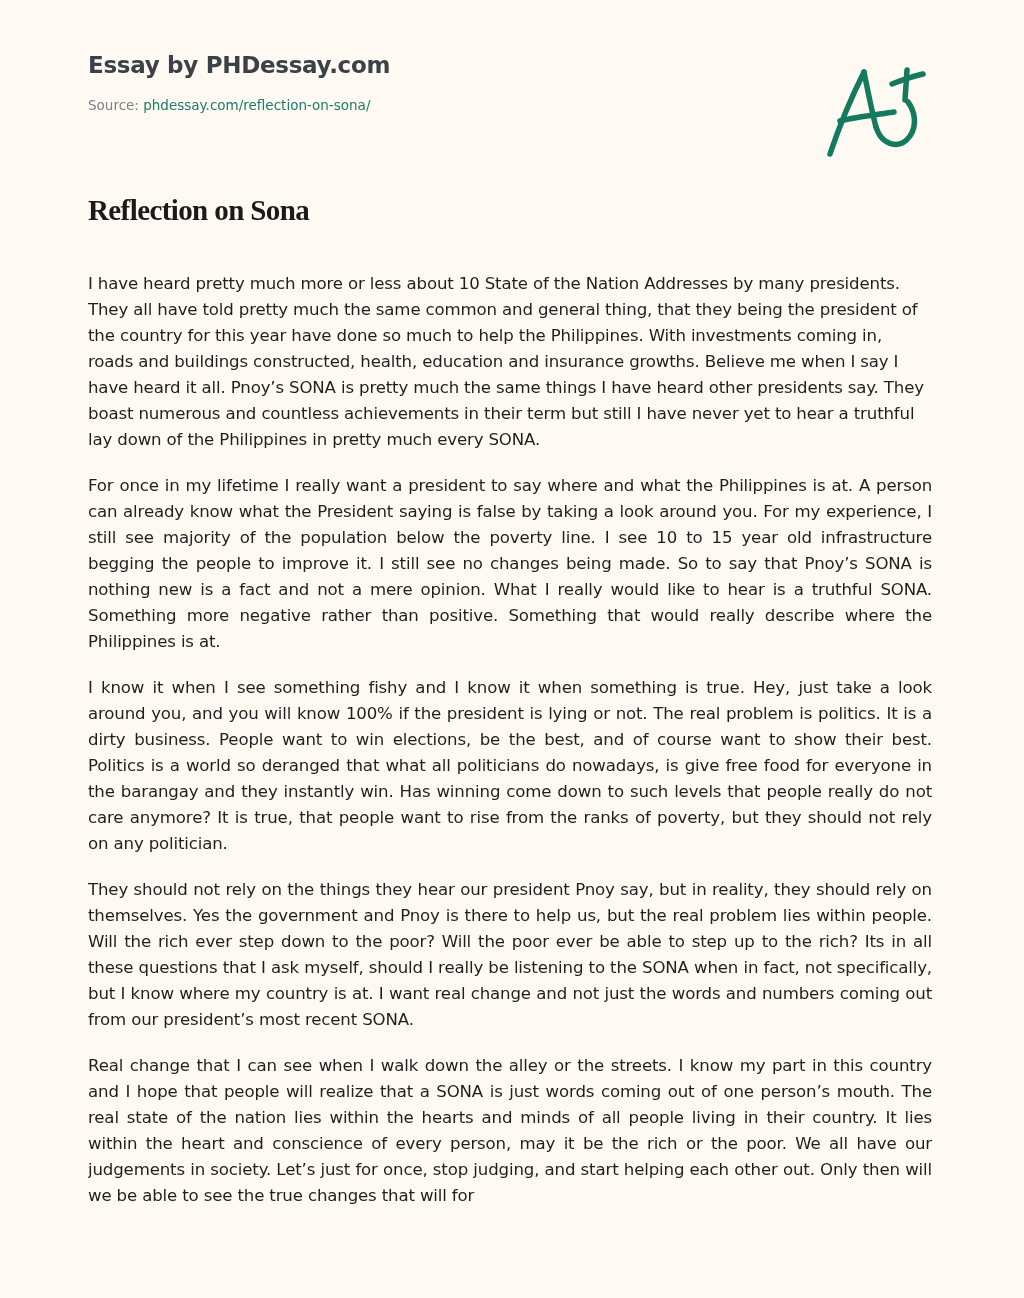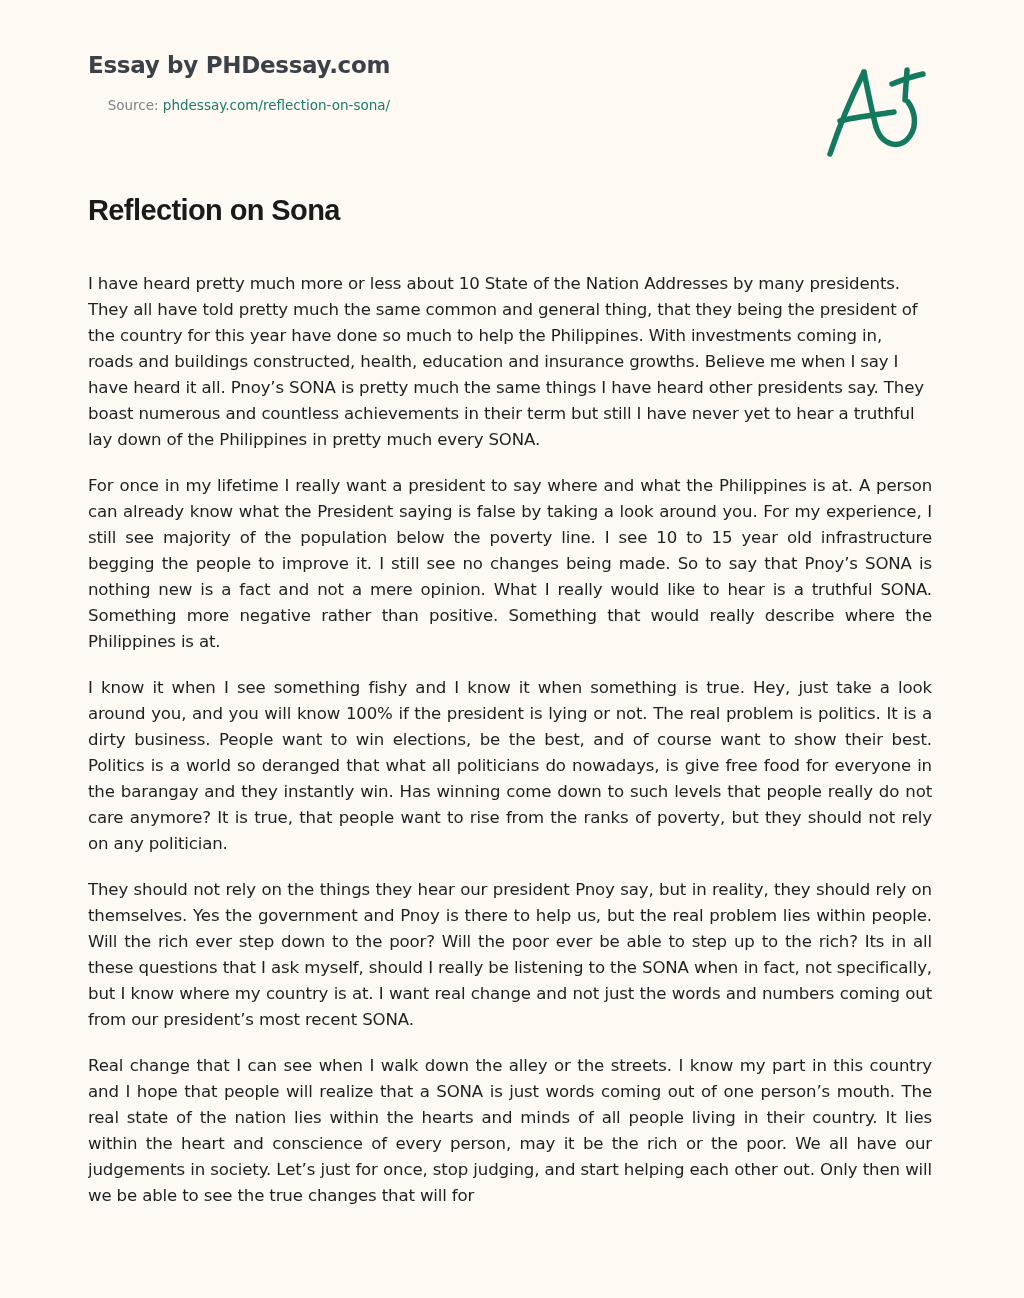--- a/index.html
+++ b/index.html
@@ -28,39 +28,38 @@
       letter-spacing: -0.3px;
       margin: 0;
       line-height: 34px;
       text-align: right;
     }
     .source {
       margin-top: 14px;
       font-size: 13.5px;
       color: #7d8287;
       line-height: 18px;
-      text-align: right;
     }
     .source a {
       color: #1b7a68;
       text-decoration: none;
     }
     .logo {
       position: absolute;
       left: 822px;
       top: 62px;
       width: 110px;
       height: 100px;
     }
     .title {
       position: absolute;
       left: 88px;
       top: 188px;
       margin: 0;
-      font-family: Liberation Sans, sans-serif;
+      font-family: Liberation Serif, serif;
       font-weight: bold;
       font-size: 29px;
       letter-spacing: -0.6px;
       color: #1a1a1a;
       line-height: 44px;
     }
     .content {
       position: absolute;
       left: 88px;
       top: 271px;

